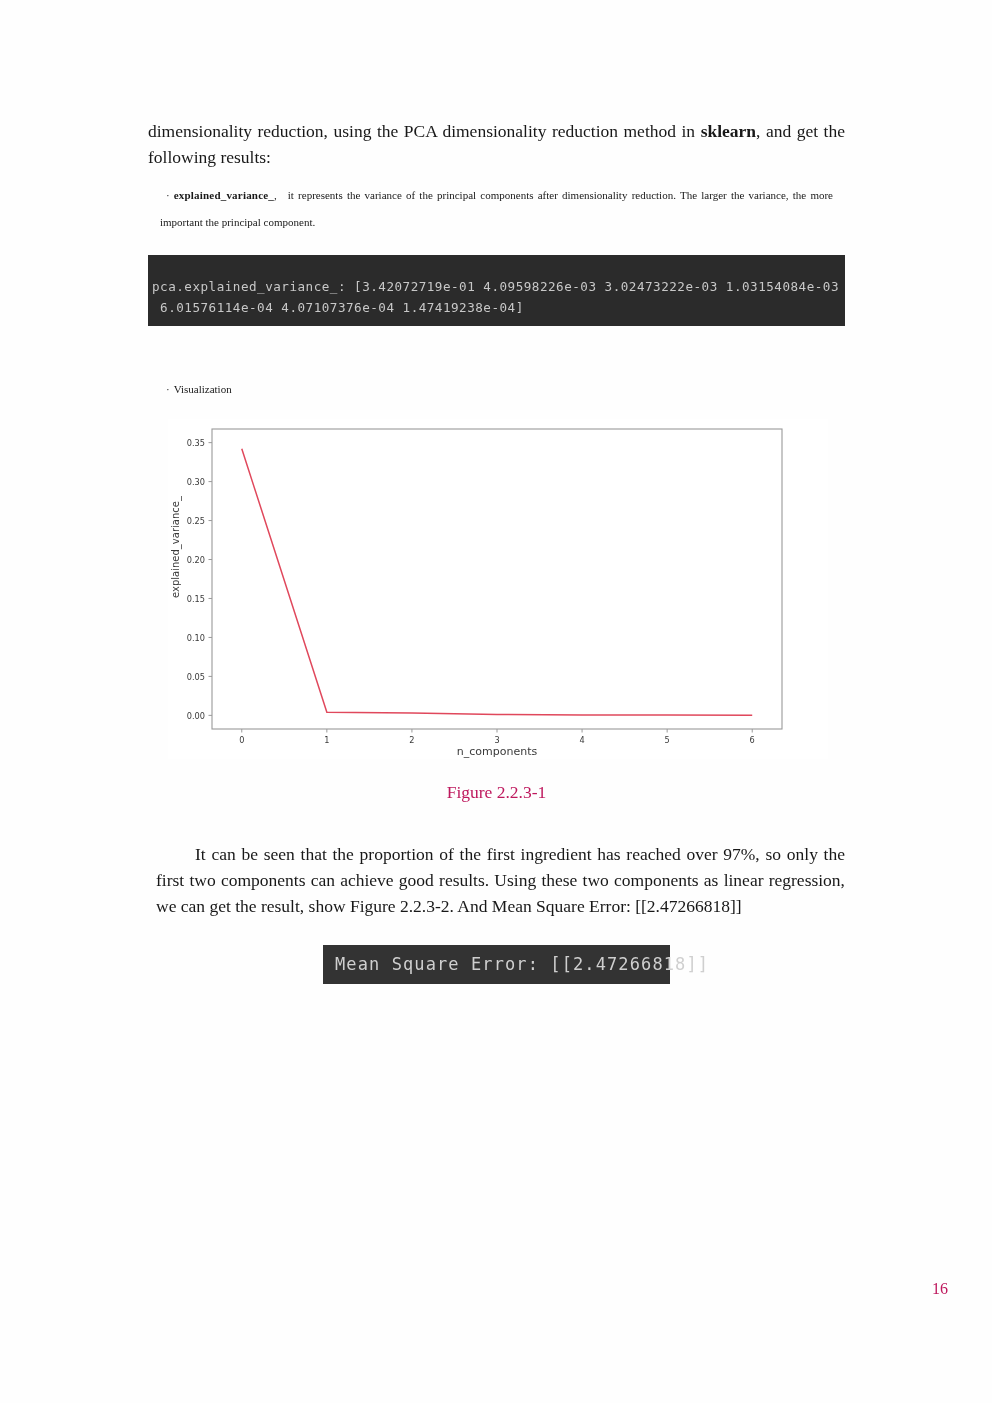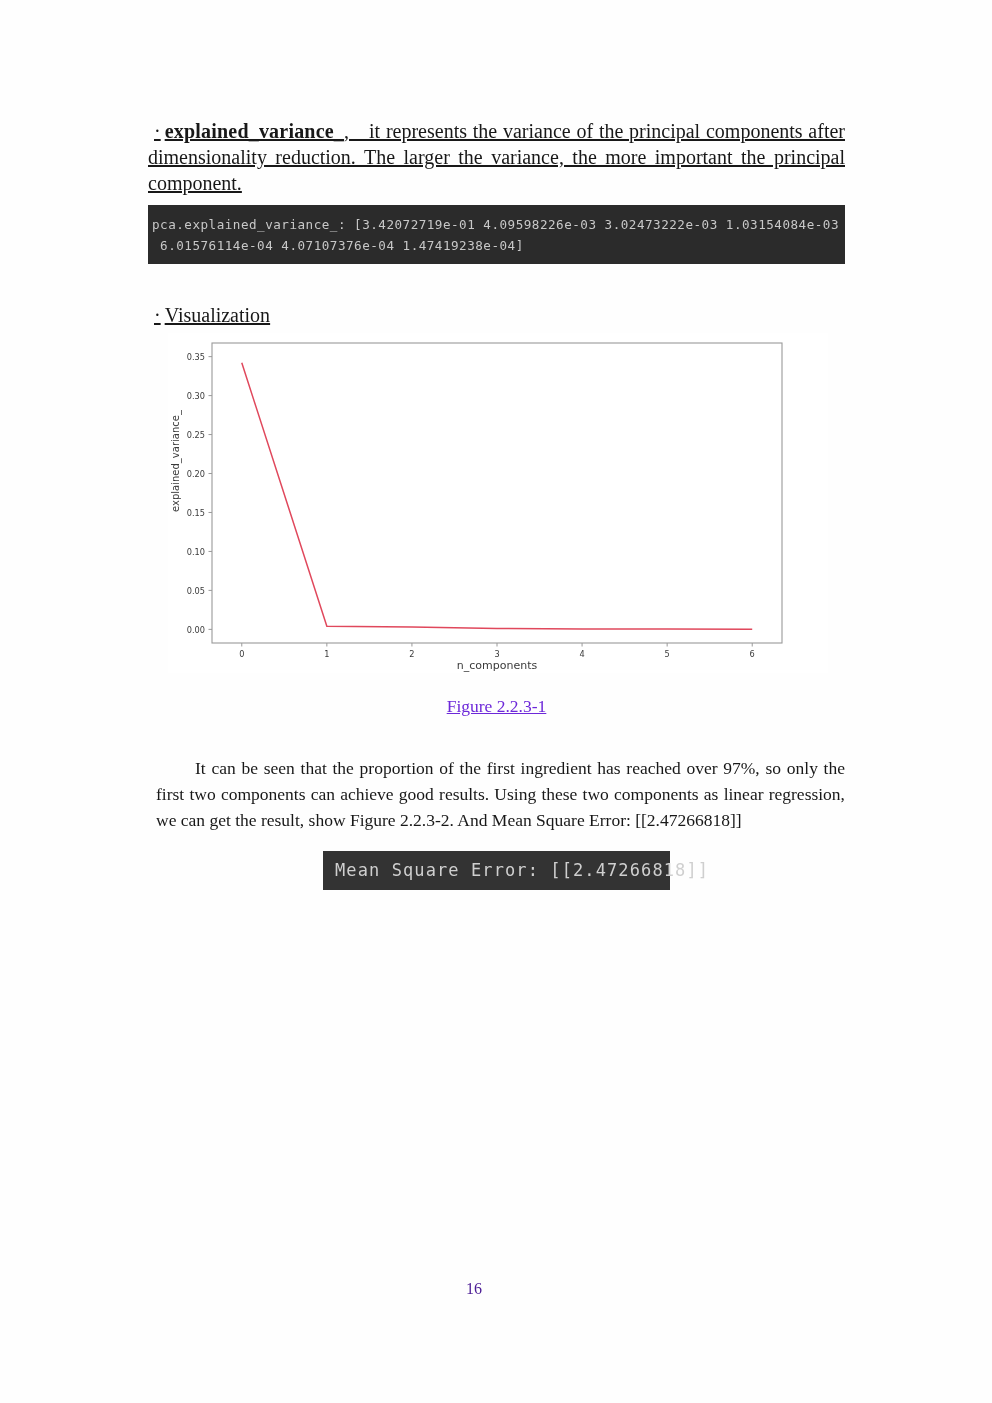--- a/index.html
+++ b/index.html
@@ -35,50 +35,49 @@
     margin: 0;
     font-size: 17.5px;
     line-height: 26.2px;
     text-align: justify;
     text-justify: inter-word;
     color: #181818;
   }
   p.body-text.indent { text-indent: 39px; margin-left: 8px; }
 
   .bullet-line {
-    margin: 0;
-    font-size: 20px;
+    margin: 12px;
+    font-size: 11px;
     line-height: 26.2px;
     text-align: justify;
     color: #181818;
-    text-decoration: underline;
   }
   .bullet-line .bdot { padding-left: 6px; padding-right: 4px; }
   .bullet-line b { font-weight: bold; letter-spacing: .2px; }
 
   .gap-sm { height: 8px; }
   .gap-lg { height: 26px; }
 
   
   .codeblock {
     background: #2b2b2b;
     color: #c8c8c8;
     font-family: "DejaVu Sans Mono", "Liberation Mono", monospace;
     font-size: 12.6px;
     line-height: 21px;
     letter-spacing: .5px;
-    padding: 9px 0 8px 4px;
+    padding: 21px 0 8px 4px;
     white-space: pre;
     box-sizing: border-box;
   }
   .codeblock.wide { width: 697px; }
 
   .codeblock.mse {
     width: 347px;
-    margin: 0 auto;
+    margin: 7px auto;
     font-size: 17px;
     line-height: 26px;
     letter-spacing: 1.1px;
     padding: 6px 0 7px 12px;
     color: #cfcfcf;
     background: #333333;
   }
 
   
   .figure-wrap {
@@ -89,23 +88,22 @@
   .chart {
     position: absolute;
     left: 20px;
     top: 5px;
     width: 660px;
     height: 340px;
   }
   .caption {
     font-size: 17.5px;
     text-align: center;
-    color: #6d28d9;
+    color: #be185d;
     line-height: 26px;
-    text-decoration: underline;
   }
 
   .axis-label-y {
     position: absolute;
     left: -6px;
     top: 0;
     width: 200px;
     height: 14px;
     transform: rotate(-90deg);
     transform-origin: 0 0;
@@ -114,37 +112,38 @@
     color: #3a3a3a;
     text-align: center;
     white-space: nowrap;
   }
 
   .page-number {
     position: absolute;
     left: 0;
     top: 1280px;
     width: 948px;
-    text-align: center;
+    text-align: right;
     font-size: 16px;
-    color: #4c1d95;
+    color: #be185d;
     font-family: "Liberation Serif", "DejaVu Serif", serif;
   }
 
   svg text {
     font-family: "DejaVu Sans", "Liberation Sans", sans-serif;
     fill: #3a3a3a;
   }
 </style>
 </head>
 <body>
 
 <div class="page">
   <div class="content">
 
+    <p class="body-text"><span>dimensionality reduction, using the PCA dimensionality reduction method in </span><b>sklearn</b><span>, and get the following results:</span></p>
 
     <p class="bullet-line"><span class="bdot">·</span><b>explained_variance_</b><span>, it represents the variance of the principal components after dimensionality reduction. The larger the variance, the more important the principal component.</span></p>
 
     <div class="gap-sm"></div>
 
     <div class="codeblock wide">pca.explained_variance_: [3.42072719e-01 4.09598226e-03 3.02473222e-03 1.03154084e-03
  6.01576114e-04 4.07107376e-04 1.47419238e-04]</div>
 
     <div class="gap-sm"></div>
 

